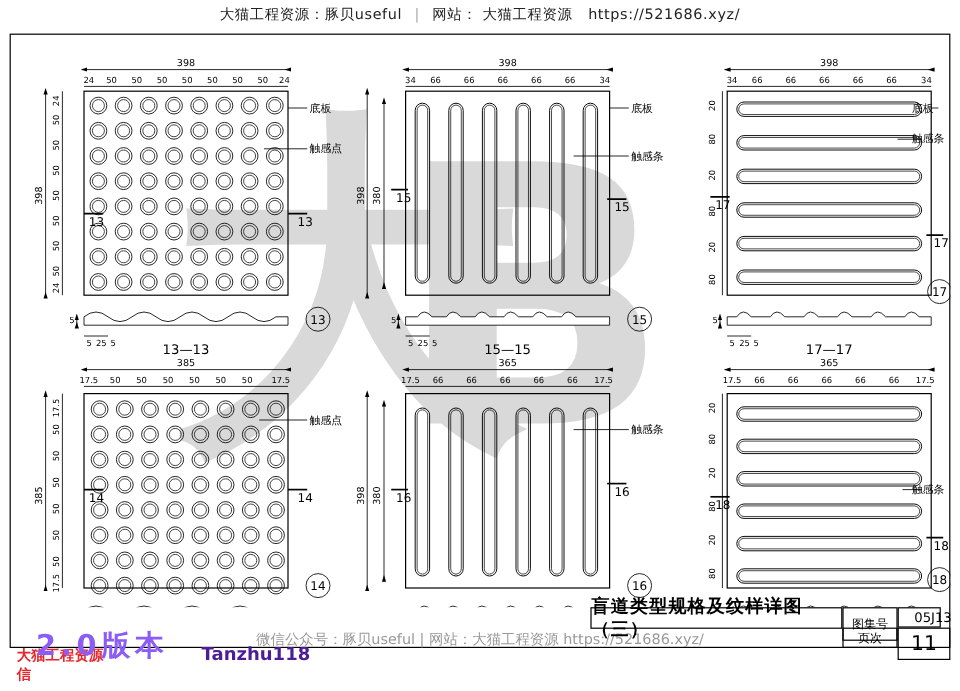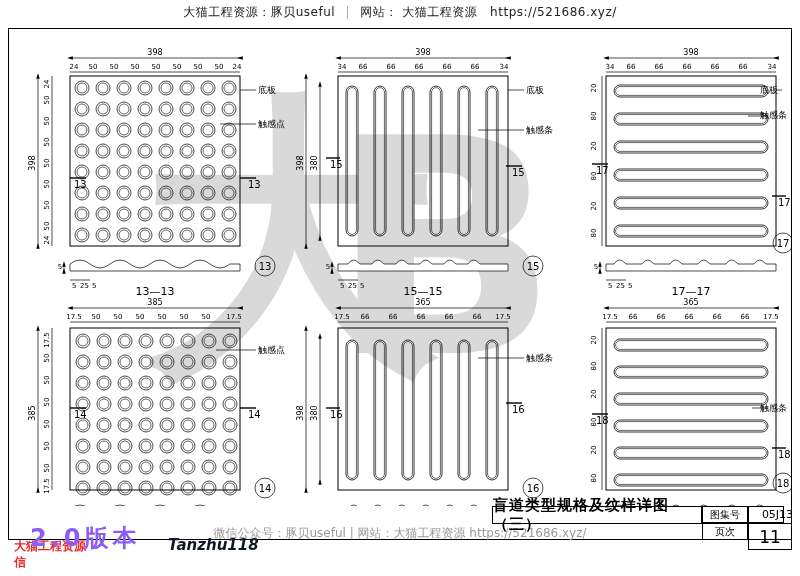--- a/index.html
+++ b/index.html
@@ -10,26 +10,26 @@
   .topbar .sep{color:#aaa;margin:0 6px;}
   .bigwm{position:absolute;font-weight:bold;color:#d9d9d9;font-family:"DejaVu Sans",sans-serif;user-select:none;}
   .bigwm.b1{left:140px;top:110px;font-size:300px;line-height:260px;}
   .bigwm.b2{left:330px;top:120px;font-size:300px;line-height:260px;}
   .redtxt{position:absolute;color:#e8262b;font-size:12px;font-weight:bold;}
   .drawing{position:absolute;left:8px;top:28px;width:720px;height:478px;}
   svg{display:block;}
   .titleblock{position:absolute;left:492px;top:506px;width:300px;height:34px;}
   .tb-cell{position:absolute;box-sizing:border-box;border:1px solid #000;display:flex;align-items:center;justify-content:center;font-size:13px;color:#000;}
   .tb-main{left:0;top:0;width:210px;height:18px;font-size:15px;font-weight:bold;letter-spacing:1px;}
-  .tb-r1{left:210px;top:0;width:46px;height:17px;font-size:10px;}
+  .tb-r1{left:210px;top:0;width:46px;height:28px;font-size:10px;}
   .tb-r2{left:210px;top:17px;width:46px;height:17px;font-size:10px;}
   .tb-r3{left:256px;top:0;width:36px;height:17px;font-size:11px;padding-left:23px;}
   .tb-r4{left:256px;top:17px;width:44px;height:27px;font-size:17px;}
   .wm-mid{position:absolute;left:0;top:525px;width:800px;text-align:center;font-size:12px;color:#999;}
-  .wm-yellow{position:absolute;left:168px;top:536px;font-size:15px;color:#0f172a;font-weight:bold;font-style:italic;}
+  .wm-yellow{position:absolute;left:168px;top:536px;font-size:15px;color:#4c1d95;font-weight:bold;}
   .ghost{position:absolute;color:#8b5cf6;font-size:24px;font-weight:bold;letter-spacing:4px;}
 </style>
 </head>
 <body>
 
 <div class="sheet">
 
   <div class="topbar">
     <span>大猫工程资源：豚贝useful</span>
     <span class="sep">|</span>

